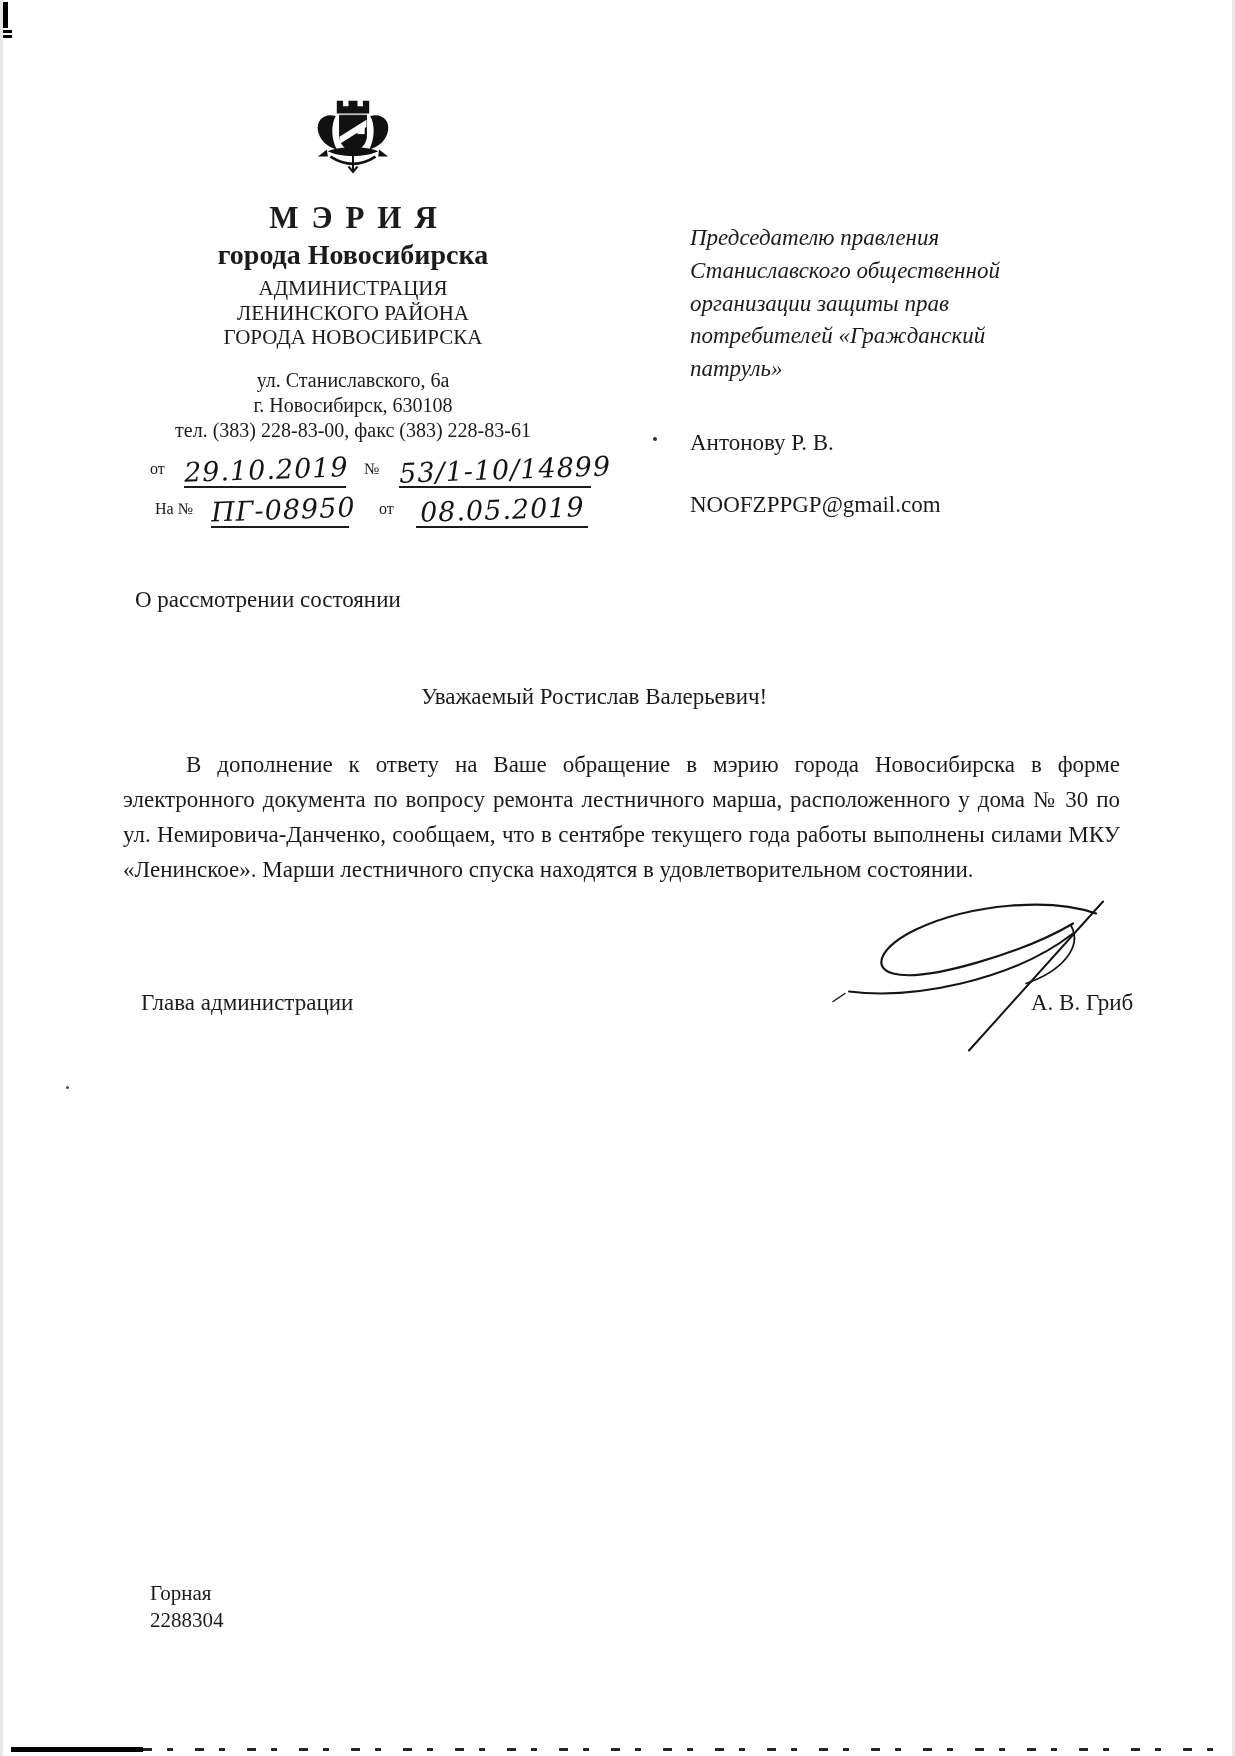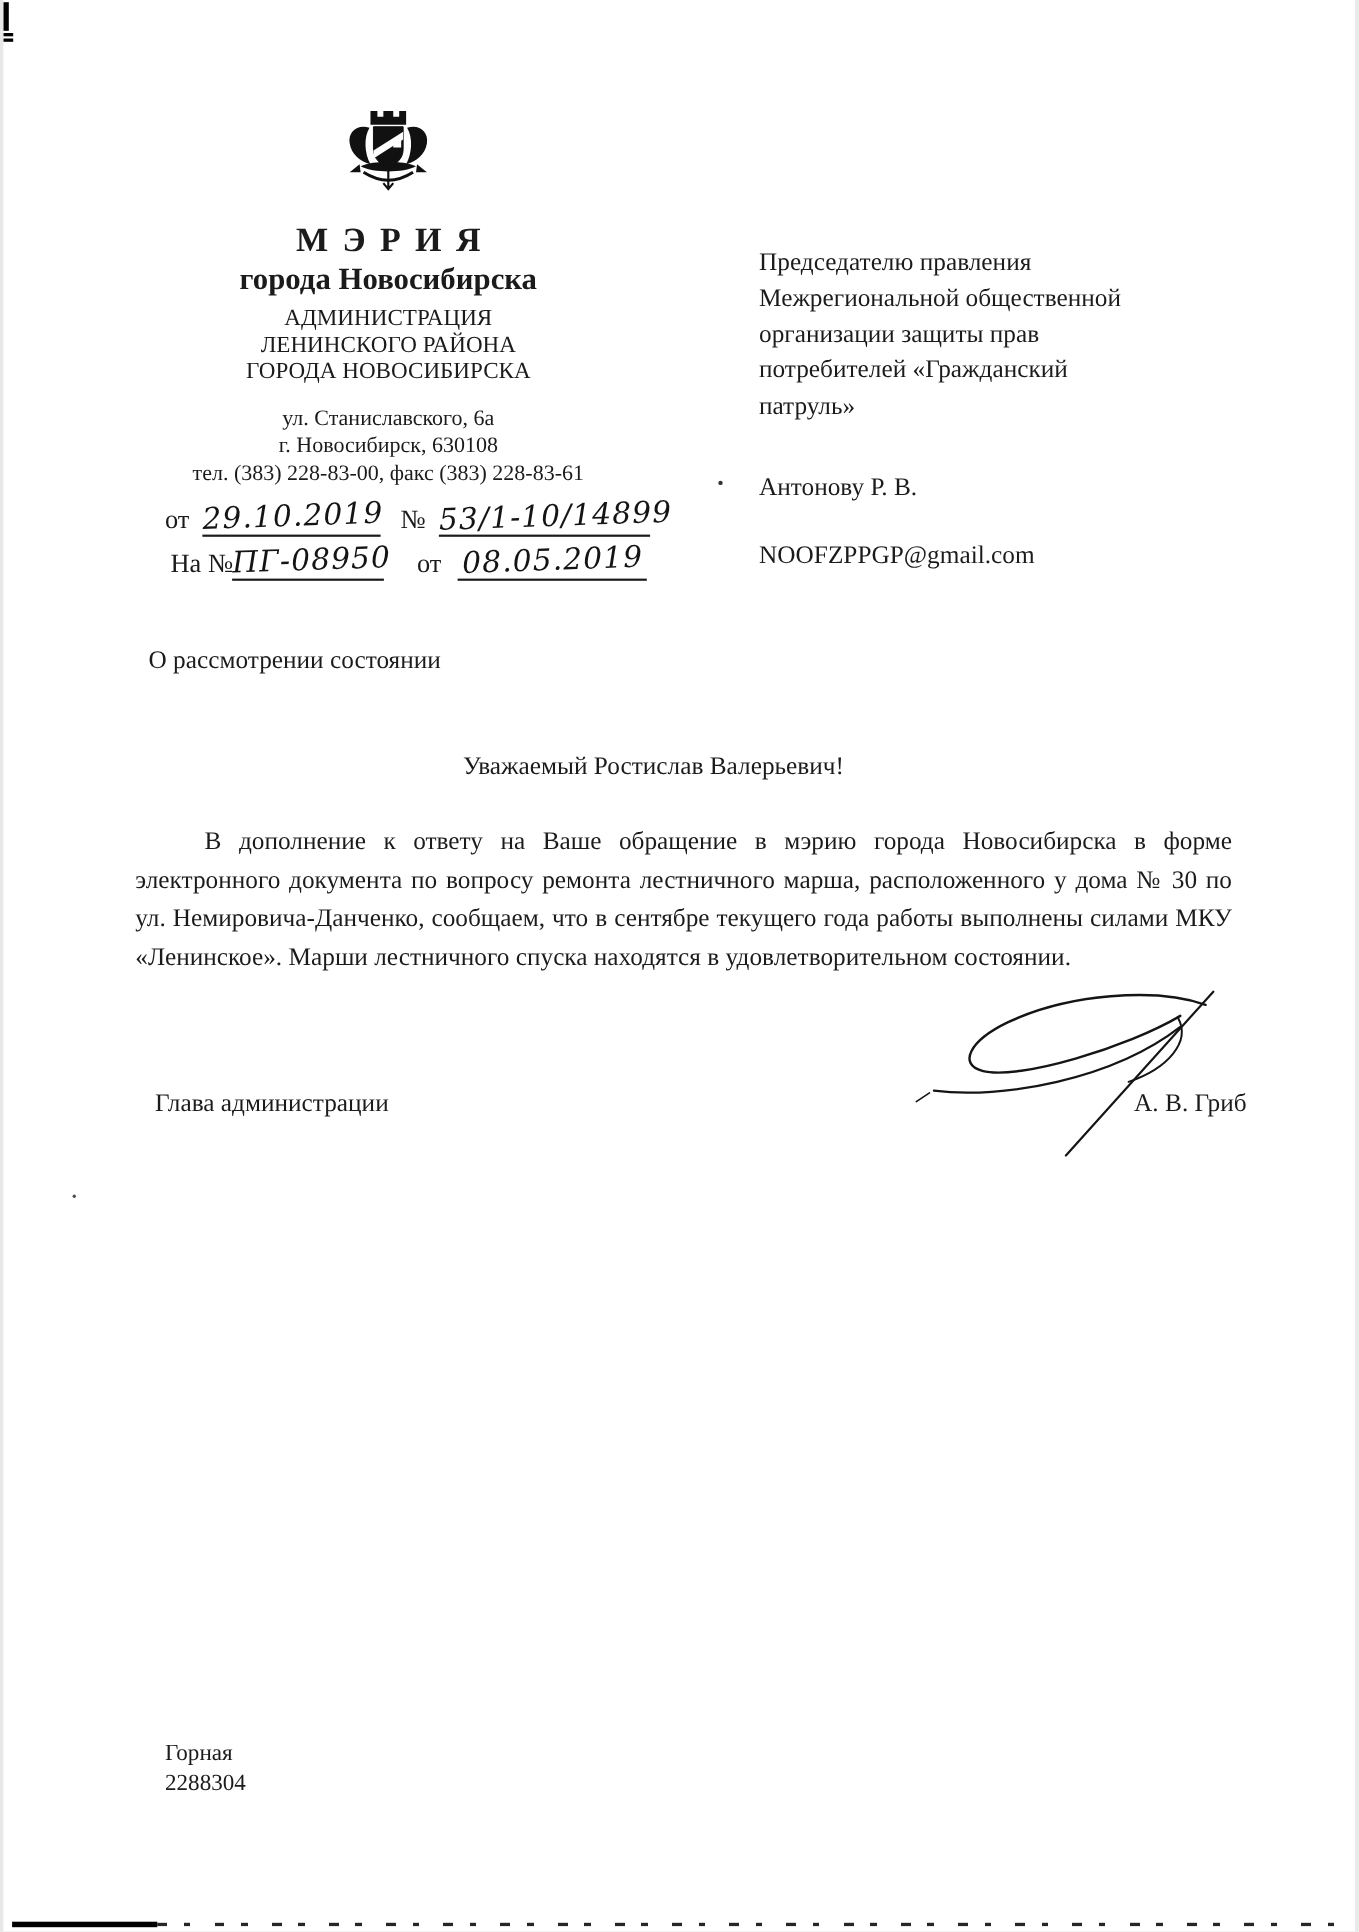--- a/index.html
+++ b/index.html
@@ -22,41 +22,41 @@
   .org-main  { top: 200px; font-size: 31px; font-weight: bold; letter-spacing: 13px; padding-left: 13px; }
   .org-sub   { top: 239px; font-size: 28px; font-weight: bold; }
   .adm1      { top: 276px; font-size: 21px; }
   .adm2      { top: 301px; font-size: 21px; }
   .adm3      { top: 325px; font-size: 21px; }
   .addr1     { top: 369px; font-size: 20px; }
   .addr2     { top: 394px; font-size: 20px; }
   .phone     { top: 419px; font-size: 20px; }
 
   
-  .ref-label { position: absolute; font-size: 24px; white-space: nowrap; text-align: center; }
+  .ref-label { position: absolute; font-size: 16px; white-space: nowrap; text-align: center; }
   .fill-line {
     position: absolute;
     border-bottom: 2px solid #1b1b1b;
     height: 34px;
     text-align: center;
     overflow: visible;
   }
   .handwriting {
     font-family: "DejaVu Serif", serif;
     font-style: italic;
     font-size: 27px;
     letter-spacing: 1px;
     white-space: nowrap;
     display: inline-block;
     transform: rotate(-2deg) translateY(2px);
     color: #141414;
   }
 
   
-  .recipient { position: absolute; left: 687px; top: 222px; width: 340px; font-size: 23px; line-height: 32.8px; }
+  .recipient { position: absolute; left: 687px; top: 222px; width: 340px; font-size: 23px; line-height: 32.8px; font-style: italic; }
   .recipient .r-line { white-space: nowrap; }
   .recipient-name { position: absolute; left: 687px; top: 430px; font-size: 23px; white-space: nowrap; }
   .recipient-email { position: absolute; left: 687px; top: 492px; font-size: 23px; white-space: nowrap; }
 
   
   .subject    { position: absolute; left: 132px; top: 587px; font-size: 23px; white-space: nowrap; }
   .salutation { position: absolute; left: 418px; top: 684px; font-size: 23px; white-space: nowrap; }
   .body-par {
     position: absolute; left: 120px; top: 747px; width: 997px;
     font-size: 23px; line-height: 35px;
@@ -146,21 +146,21 @@
       <span class="handwriting">ПГ-08950</span>
     </span>
     <span class="ref-label" style="left:376px; top:500px;">от</span>
     <span class="fill-line" style="left:413px; top:492px; width:172px;">
       <span class="handwriting">08.05.2019</span>
     </span>
   </div>
 
   <div class="recipient">
     <div class="r-line">Председателю правления</div>
-    <div class="r-line">Межрегиональной общественной</div>
+    <div class="r-line">Станиславского общественной</div>
     <div class="r-line">организации защиты прав</div>
     <div class="r-line">потребителей «Гражданский</div>
     <div class="r-line">патруль»</div>
   </div>
   <div class="recipient-name">Антонову Р. В.</div>
   <div class="recipient-email">NOOFZPPGP@gmail.com</div>
 
   <div class="subject">О рассмотрении состоянии</div>
   <div class="salutation">Уважаемый Ростислав Валерьевич!</div>
   <div class="body-par">В дополнение к ответу на Ваше обращение в мэрию города Новосибирска в форме электронного документа по вопросу ремонта лестничного марша, расположенного у дома № 30 по ул. Немировича-Данченко, сообщаем, что в сентябре текущего года работы выполнены силами МКУ «Ленинское». Марши лестничного спуска находятся в удовлетворительном состоянии.</div>

